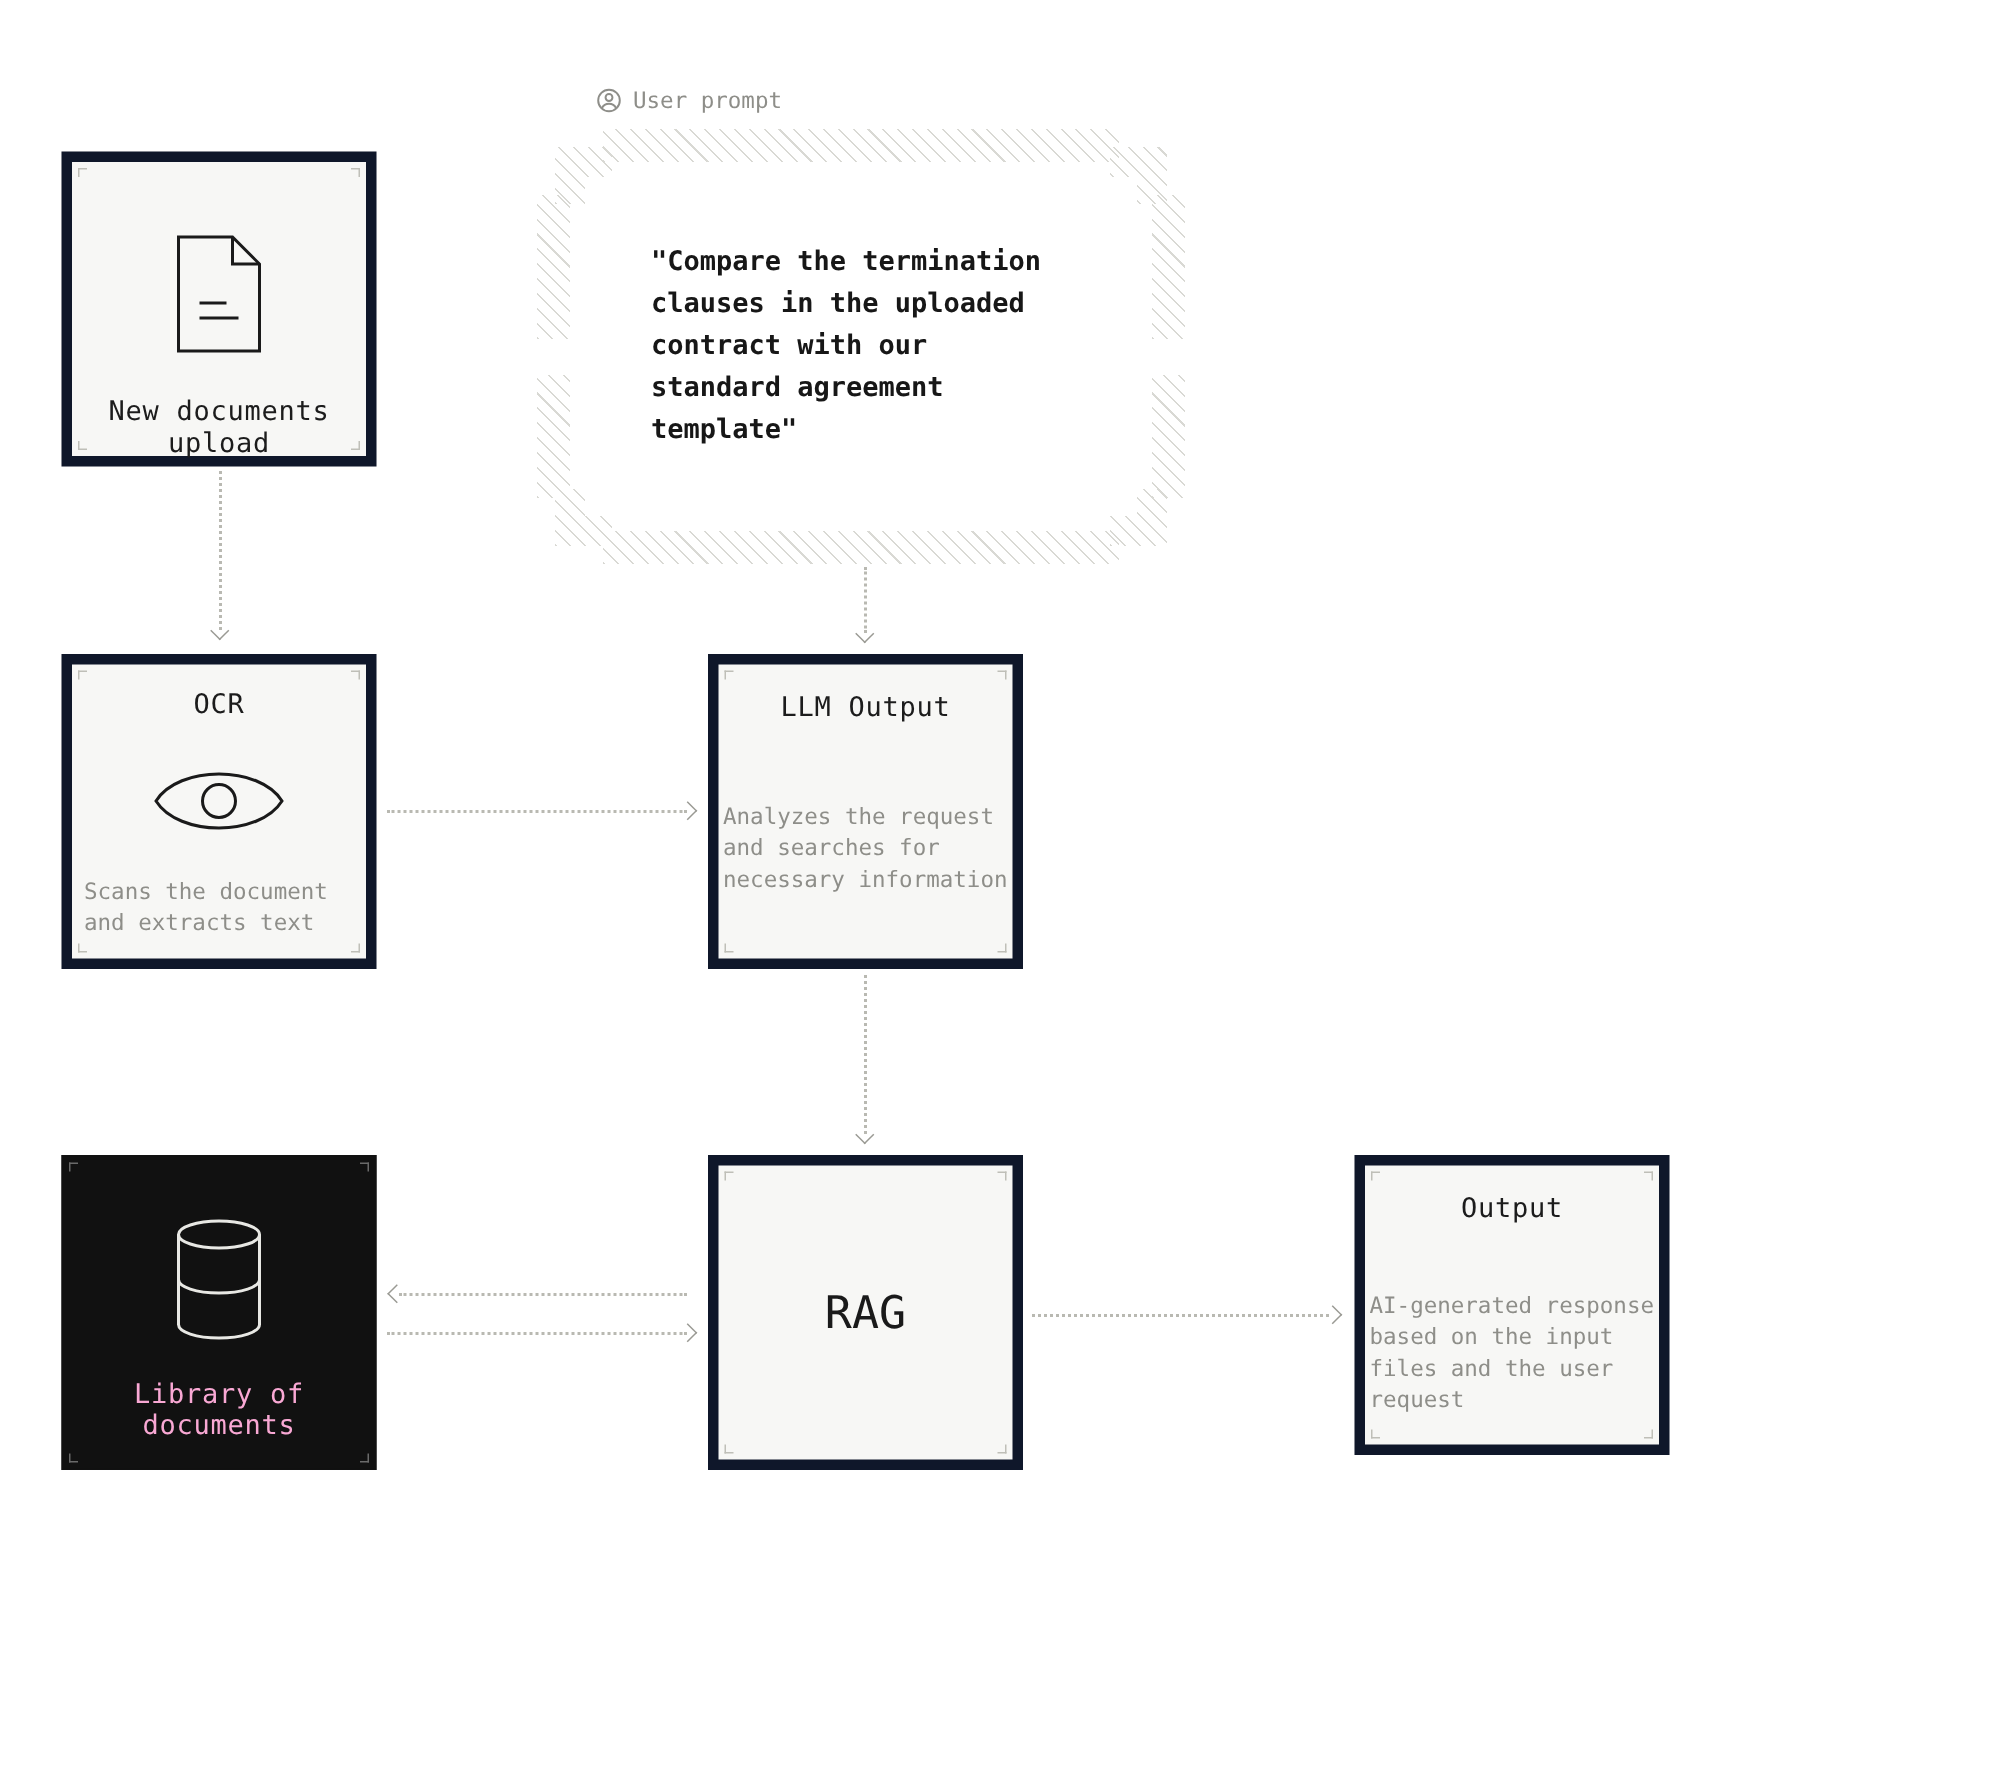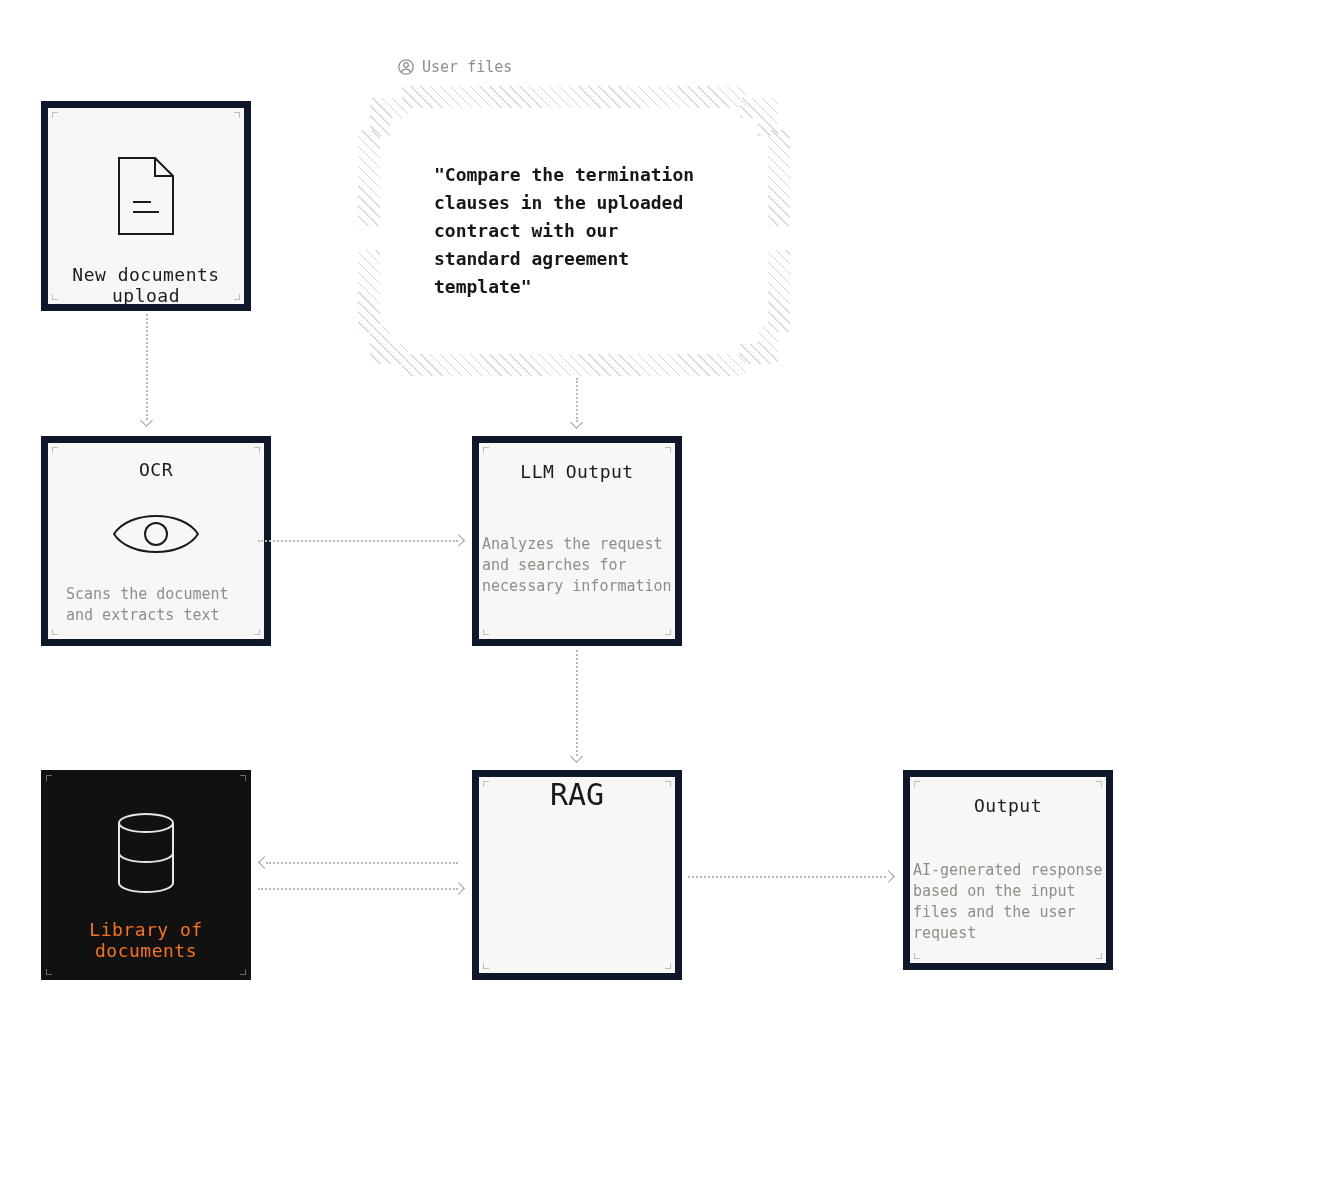--- a/index.html
+++ b/index.html
@@ -40,21 +40,21 @@
   .corner.tr { top: 4px;  right: 4px; border-left: none;  border-bottom: none; }
   .corner.bl { bottom: 4px; left: 4px; border-right: none; border-top: none; }
   .corner.br { bottom: 4px; right: 4px; border-left: none; border-top: none; }
 
   .card-title {
     font-size: 18px;
     letter-spacing: 0.5px;
     text-align: center;
     color: #1c1c1c;
   }
-  .dark .card-title { color: #f97316; }
+  .dark .card-title { color: #f9a8d4; }
   .card-sub {
     font-size: 15px;
     line-height: 1.4;
     text-align: left;
     color: #8e8e89;
   }
 
   .big-title {
     font-size: 30px;
     font-weight: 500;
@@ -141,21 +141,21 @@
 <div class="canvas">
 
   <div class="prompt-header" style="left:398px; top:58px;">
     <span>
       <svg width="16" height="16" viewBox="0 0 16 16" fill="none">
         <circle cx="8" cy="8" r="7.2" stroke="#8e8e89" stroke-width="1.3"></circle>
         <circle cx="8" cy="6" r="2.3" stroke="#8e8e89" stroke-width="1.3"></circle>
         <path d="M3.2 13.2c1-2 3-3 4.8-3s3.8 1 4.8 3" stroke="#8e8e89" stroke-width="1.3" fill="none"></path>
       </svg>
     </span>
-    <span>User files</span>
+    <span>User prompt</span>
   </div>
 
   <div class="prompt-frame" style="left:358px; top:86px; width:432px; height:290px;">
 
     <div class="hatch" style="left:44px; top:0; width:344px; height:22px;"></div>
 
     <div class="hatch" style="left:44px; bottom:0; width:344px; height:22px;"></div>
 
     <div class="hatch" style="left:0; top:44px; width:22px; height:96px;"></div>
 
@@ -186,21 +186,21 @@
           <path d="M4 2h36l18 18v58H4z" fill="none"></path>
           <path d="M40 2v18h18" fill="none"></path>
           <line x1="18" y1="46" x2="36" y2="46"></line>
           <line x1="18" y1="56" x2="44" y2="56"></line>
         </svg>
       </span>
       <div class="card-title" style="margin-top:18px; max-width:170px;">New documents upload</div>
     </div>
   </div>
 
-  <div class="card" style="left:41px; top:436px; width:230px; height:210px;">
+  <div class="card" style="left:41px; top:436px; width:210px; height:210px;">
     <span class="corner tl"></span>
       <span class="corner tr"></span>
       <span class="corner bl"></span>
       <span class="corner br"></span>
     <div class="center-stack" style="top:16px;">
       <div class="card-title">OCR</div>
       <span class="icon-wrap">
         <svg width="90" height="56" viewBox="0 0 90 56" fill="none" stroke="#1a1a1a" stroke-width="2">
           <path d="M3 28 C 18 4, 72 4, 87 28 C 72 52, 18 52, 3 28 Z" fill="none"></path>
           <circle cx="45" cy="28" r="11" fill="none"></circle>
@@ -236,21 +236,21 @@
       </span>
       <div class="card-title" style="margin-top:16px; max-width:170px;">Library of documents</div>
     </div>
   </div>
 
   <div class="card" style="left:472px; top:770px; width:210px; height:210px;">
     <span class="corner tl"></span>
       <span class="corner tr"></span>
       <span class="corner bl"></span>
       <span class="corner br"></span>
-    <div class="center-stack" style="top:0; bottom:0; height:100%;">
+    <div class="center-stack" style="top:0; bottom:0; justify-content:center; height:100%;">
       <div class="big-title">RAG</div>
     </div>
   </div>
 
   <div class="card" style="left:903px; top:770px; width:210px; height:200px;">
     <span class="corner tl"></span>
       <span class="corner tr"></span>
       <span class="corner bl"></span>
       <span class="corner br"></span>
     <div class="center-stack" style="top:18px;">

